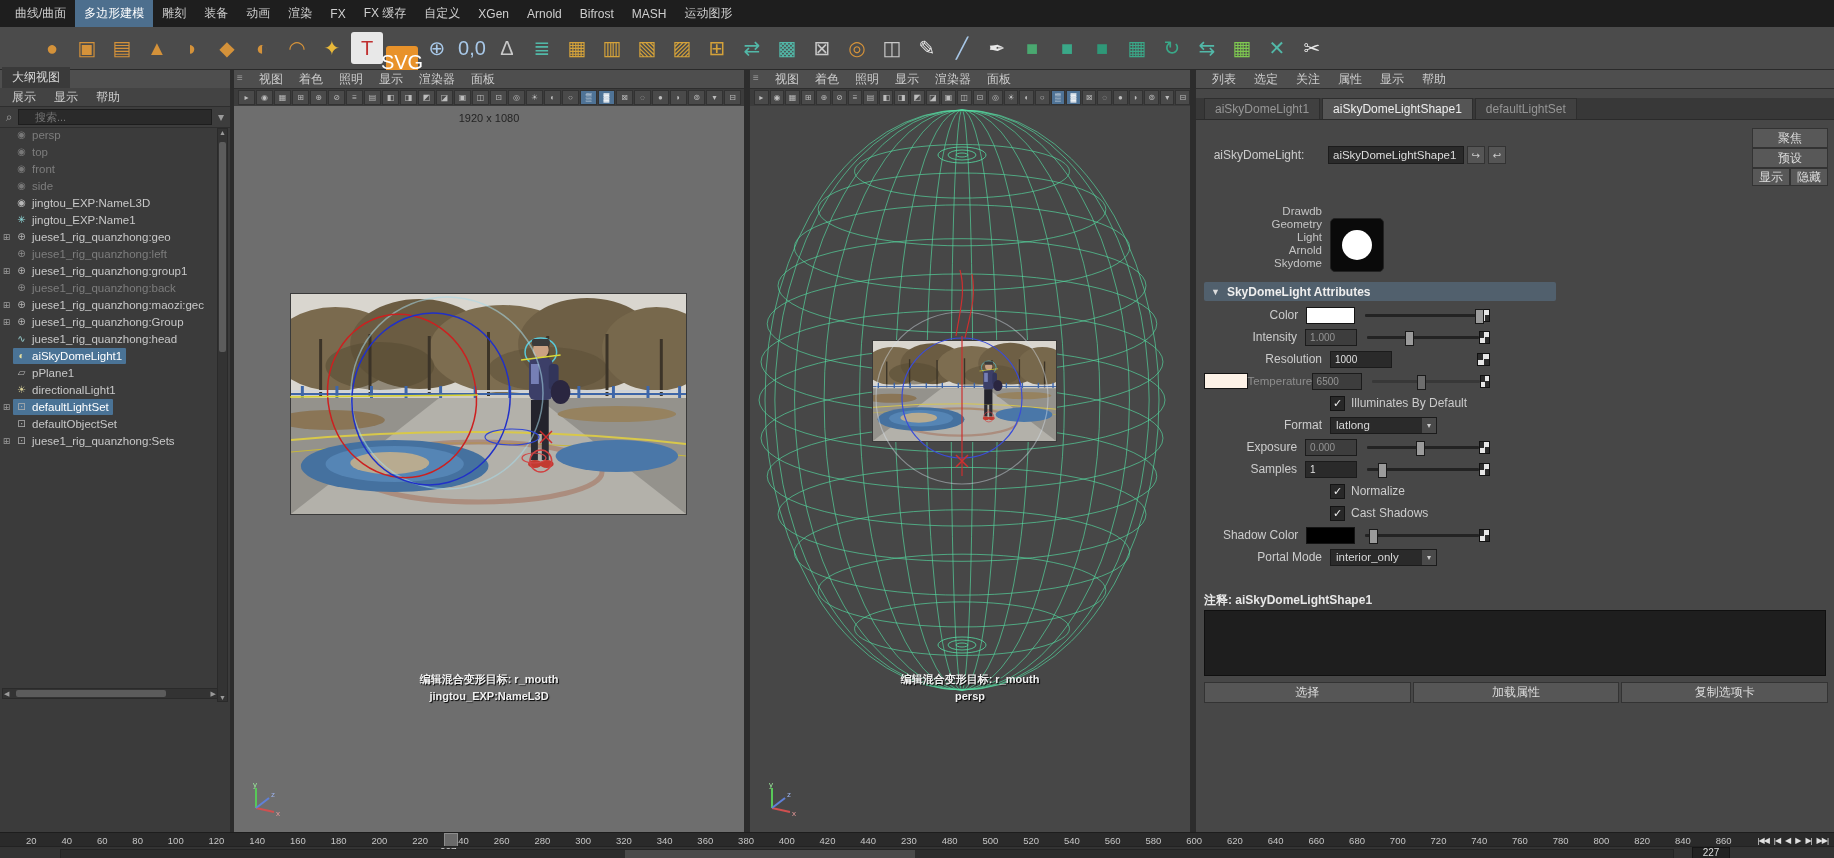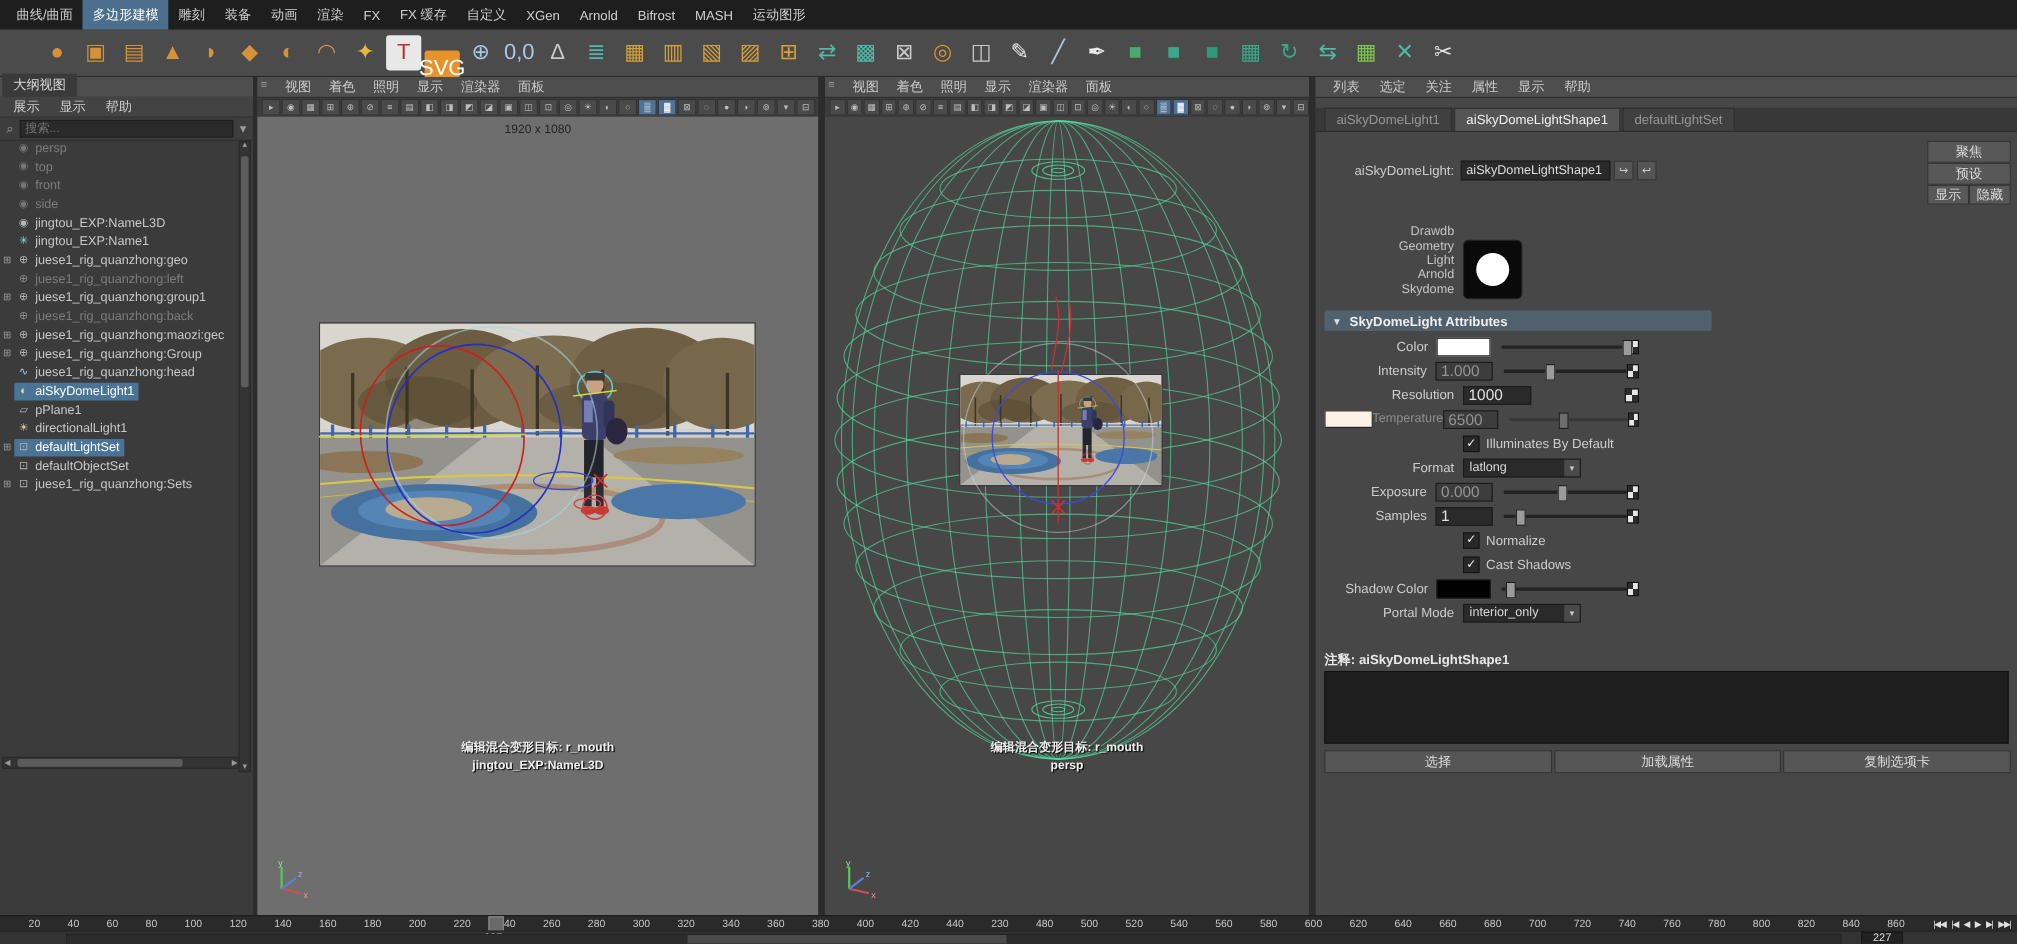--- a/index.html
+++ b/index.html
@@ -23,21 +23,21 @@
   .panel{position:absolute;top:0;height:762px;background:#454545;}
   
   #outliner{left:0;width:230px;background:#3b3b3b;}
   .ol-titlebar{height:18px;background:#4e4e4e;display:flex;align-items:flex-end;}
   .ol-title{background:#3a3a3a;color:#d8d8d8;padding:2px 10px;font-size:12px;margin-left:2px;}
   .ol-menus{height:18px;background:#434343;display:flex;align-items:center;gap:2px;padding-left:4px;border-bottom:1px solid #2e2e2e;}
   .ol-menus span{padding:1px 8px;}
   .ol-search{height:18px;background:#3d3d3d;display:flex;align-items:center;padding:1px 2px;gap:2px;border-bottom:1px solid #2e2e2e;}
   .ol-search .mag{width:14px;text-align:center;color:#9a9a9a;}
   .ol-search input{flex:1;height:14px;background:#2a2a2a;border:1px solid #1d1d1d;color:#cccccc;
-        font-size:11px;padding:0 4px;font-family:inherit;outline:none;}
+        font-size:11px;padding:0 16px;font-family:inherit;outline:none;}
   .ol-search .dd{width:14px;text-align:center;color:#9a9a9a;}
   #ol-tree{position:absolute;left:0;top:56px;width:218px;height:400px;overflow:hidden;}
   .orow{height:17px;display:flex;align-items:center;white-space:nowrap;}
   .orow .expand{width:13px;text-align:center;color:#9a9a9a;font-size:9px;}
   .osel{display:inline-flex;align-items:center;height:16px;padding:0 4px 0 1px;border-radius:1px;}
   .osel.sel{background:#4a7396;}
   .oicon{width:15px;text-align:center;font-size:10px;margin-right:3px;}
   .olabel{font-size:11.5px;color:#c8c8c8;}
   .osel.dim .olabel{color:#7d7d7d;}
   .osel.sel .olabel{color:#ffffff;}
@@ -66,38 +66,38 @@
   .photo-frame{position:absolute;border:1px solid #3a3a3a;}
   .gizmo{position:absolute;left:8px;bottom:14px;}
   
   #ae{left:1196px;width:638px;background:#474747;}
   .ae-menus{height:18px;background:#4e4e4e;display:flex;align-items:center;gap:2px;padding-left:8px;border-bottom:1px solid #2e2e2e;}
   .ae-menus span{padding:1px 8px;}
   .ae-tabs{position:absolute;left:0;top:28px;width:100%;height:22px;background:#383838;display:flex;align-items:flex-end;padding-left:8px;box-sizing:border-box;border-bottom:1px solid #2b2b2b;}
   .ae-tab{padding:3px 10px;font-size:12px;color:#969696;background:#404040;margin-right:2px;border:1px solid #2e2e2e;border-bottom:none;}
   .ae-tab.active{background:#555555;color:#efefef;}
   .ae-namerow{position:absolute;left:0;top:75px;width:100%;height:20px;display:flex;align-items:center;}
-  .ae-name-label{width:126px;text-align:right;padding-right:6px;color:#cccccc;}
+  .ae-name-label{width:126px;text-align:center;padding-right:6px;color:#cccccc;}
   .ae-name-field{width:126px;height:16px;background:#2a2a2a;border:1px solid #1c1c1c;color:#dddddd;
         font-size:11.5px;padding:0 4px;display:flex;align-items:center;white-space:nowrap;}
   .mini-btn{width:16px;height:16px;margin-left:3px;background:#555555;border:1px solid #333333;
         color:#cccccc;font-size:10px;display:flex;align-items:center;justify-content:center;}
   .ae-btn{position:absolute;background:#585858;border:1px solid #333333;color:#dddddd;
         display:flex;align-items:center;justify-content:center;font-size:12px;}
   .ae-nodetypes{position:absolute;left:0;top:135px;width:126px;text-align:right;color:#c4c4c4;font-size:11.5px;line-height:13px;}
   .ae-ball{position:absolute;left:134px;top:148px;width:52px;height:52px;background:#0a0a0a;border-radius:5px;border:1px solid #222222;}
   .ae-ball .lamp{position:absolute;left:11px;top:11px;width:30px;height:30px;border-radius:50%;background:#ffffff;}
   .ae-section{position:absolute;left:8px;top:212px;width:352px;height:19px;background:#51606d;border-radius:2px;
         display:flex;align-items:center;color:#eeeeee;font-weight:bold;font-size:12px;}
   .ae-section .tri{font-size:9px;padding:0 7px;color:#dddddd;}
   .ae-rows{position:absolute;left:0;top:234px;width:372px;}
   .ae-row{display:flex;align-items:center;height:22px;width:294px;}
   .ae-label{width:126px;text-align:right;padding-right:8px;color:#cccccc;white-space:nowrap;}
   .ae-field{width:52px;height:15px;background:#2a2a2a;border:1px solid #1b1b1b;color:#e0e0e0;
-        font-size:14px;padding:0 4px;display:flex;align-items:center;}
+        font-size:10px;padding:0 4px;display:flex;align-items:center;}
   .ae-field.dim{background:#3d3d3d;color:#949494;}
   .ae-swatch{width:58px;height:15px;border:1px solid #141414;}
   .ae-slider{position:relative;width:140px;height:3px;background:#232323;margin-left:10px;border-radius:1px;}
   .ae-slider.dis{background:#383838;}
   .ae-handle{position:absolute;top:-5px;width:7px;height:13px;background:#9b9b9b;border:1px solid #1a1a1a;}
   .ae-map{width:11px;height:11px;margin-left:auto;border:1px solid #111111;
         background:conic-gradient(#e6e6e6 0 25%, #2c2c2c 0 50%, #e6e6e6 0 75%, #2c2c2c 0);}
   .ae-check{width:13px;height:13px;background:#282828;border:1px solid #141414;color:#f0f0f0;
         font-size:11px;line-height:12px;text-align:center;margin-right:6px;}
   .ae-dd{width:100px;height:15px;background:#2a2a2a;border:1px solid #1b1b1b;color:#d8d8d8;font-size:11.5px;

